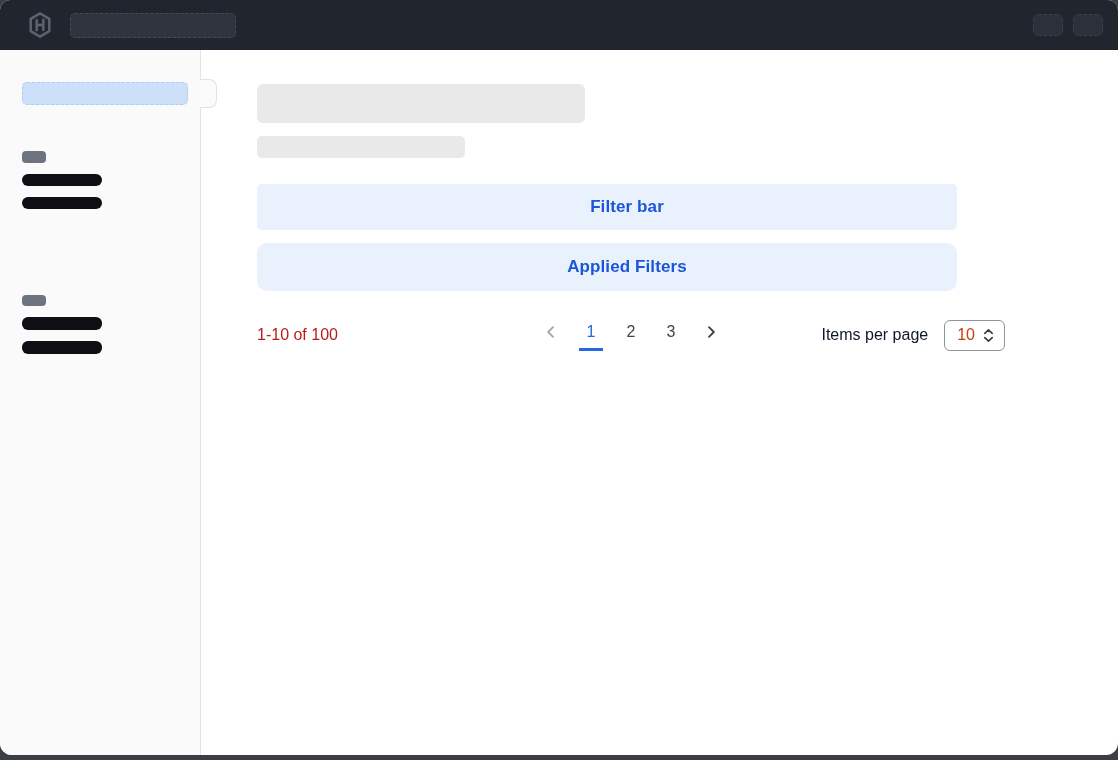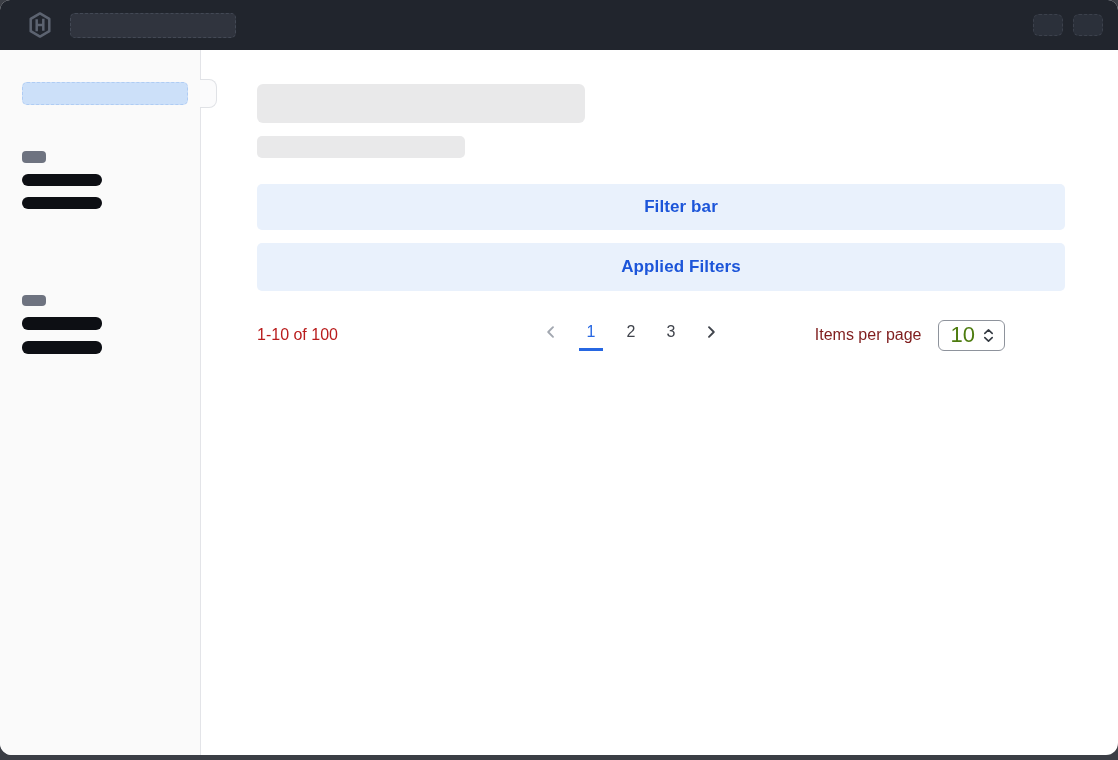--- a/index.html
+++ b/index.html
@@ -82,32 +82,32 @@
     border:1px solid #e0e2e6;
     border-left:none;
     border-radius:0 8px 8px 0;
   }
 
   
   .main { flex:1; padding:34px 0 0 56px; position:relative; }
   .ph-title { width:328px; height:39px; background:#e9e9ea; border-radius:6px; }
   .ph-sub   { margin-top:13px; width:208px; height:22px; background:#e9e9ea; border-radius:5px; }
   .panel {
-    width:808px;
+    width:700px;
     background:var(--panel-blue,#e9f1fc);
     border-radius:5px;
     display:flex; align-items:center; justify-content:center;padding-left:40px;
   }
   .panel span {
     font-size:17px; font-weight:700;
     color:var(--accent-blue,#1c55d9);
     letter-spacing:.1px;
   }
   .panel-filter   { margin-top:26px; height:46px; }
-  .panel-applied  { margin-top:13px; height:48px; }
+  .panel-applied  { margin-top:13px; height:48px;border-radius:10px; }
   .panel-dataset  { margin-top:14px; height:376px; }
 
   
   .pagination {
     position:relative;
     width:748px; margin-top:22px; height:44px;
     display:flex; align-items:center;
   }
   .range { font-size:16px; color:#b91c1c; }
   .pages {
@@ -125,30 +125,30 @@
     color:var(--active-page-blue,#2767e2);
     border-bottom-color:var(--active-page-blue,#2767e2);
   }
   .pg-btn.nav-prev { color:#a2a7b0; cursor:default; }
   .pg-btn svg { display:block; }
 
   .per-page {
     margin-left:auto;
     display:flex; align-items:center; gap:16px;
   }
-  .per-page-label { font-size:16px; color:#7f1d1d; }
+  .per-page-label { font-size:16px; color:#0f172a; }
   .select {
     display:flex; align-items:center; gap:7px;
     height:31px; padding:0 9px 0 12px;
     background:#fff;
     border:1px solid #8e939c;
     border-radius:6px;
     cursor:pointer;
   }
-  .select-value { font-size:22px; color:#4d7c0f; }
+  .select-value { font-size:16px; color:#c2410c; }
 </style>
 </head>
 <body>
 
 <div class="window">
 
   <header class="topbar">
     <div class="logo-wrap">
       <svg width="24" height="26" viewBox="0 0 24 26" fill="none" stroke="#5c6370" stroke-width="2.5" stroke-linejoin="round" stroke-linecap="butt">
         <path d="M12 1.4 L21.3 6.8 V19.2 L12 24.6 L2.7 19.2 V6.8 Z"></path>

